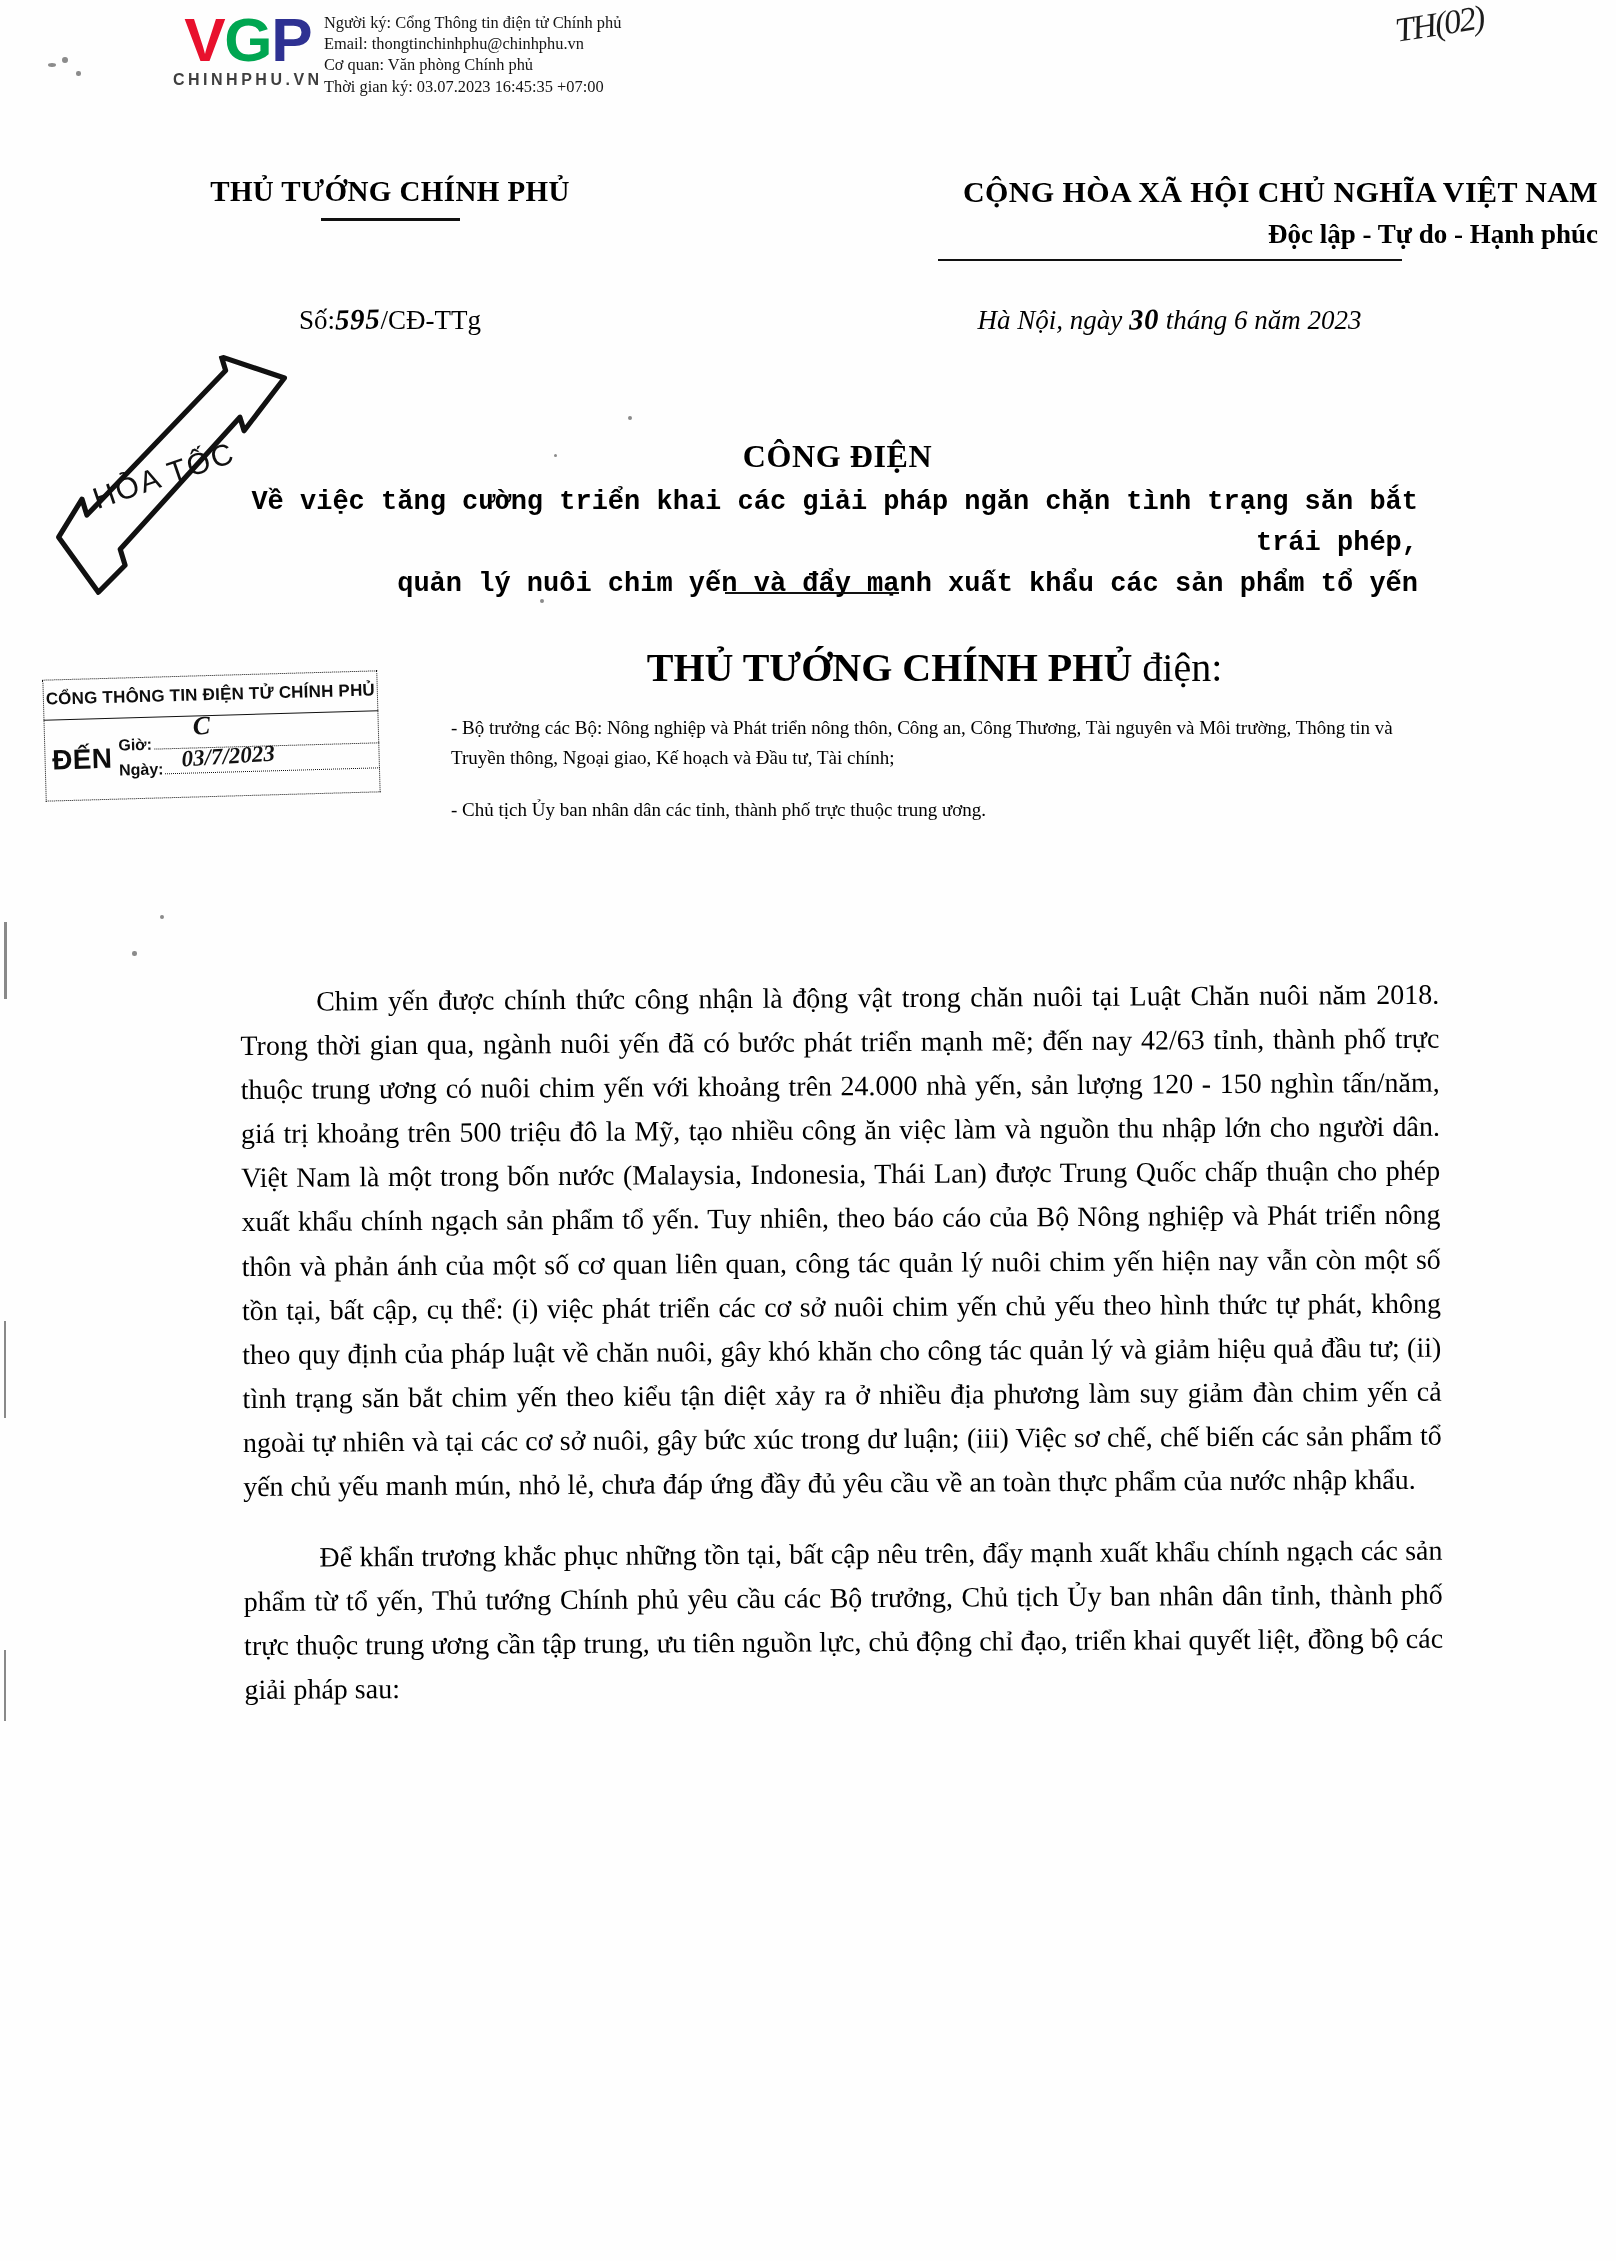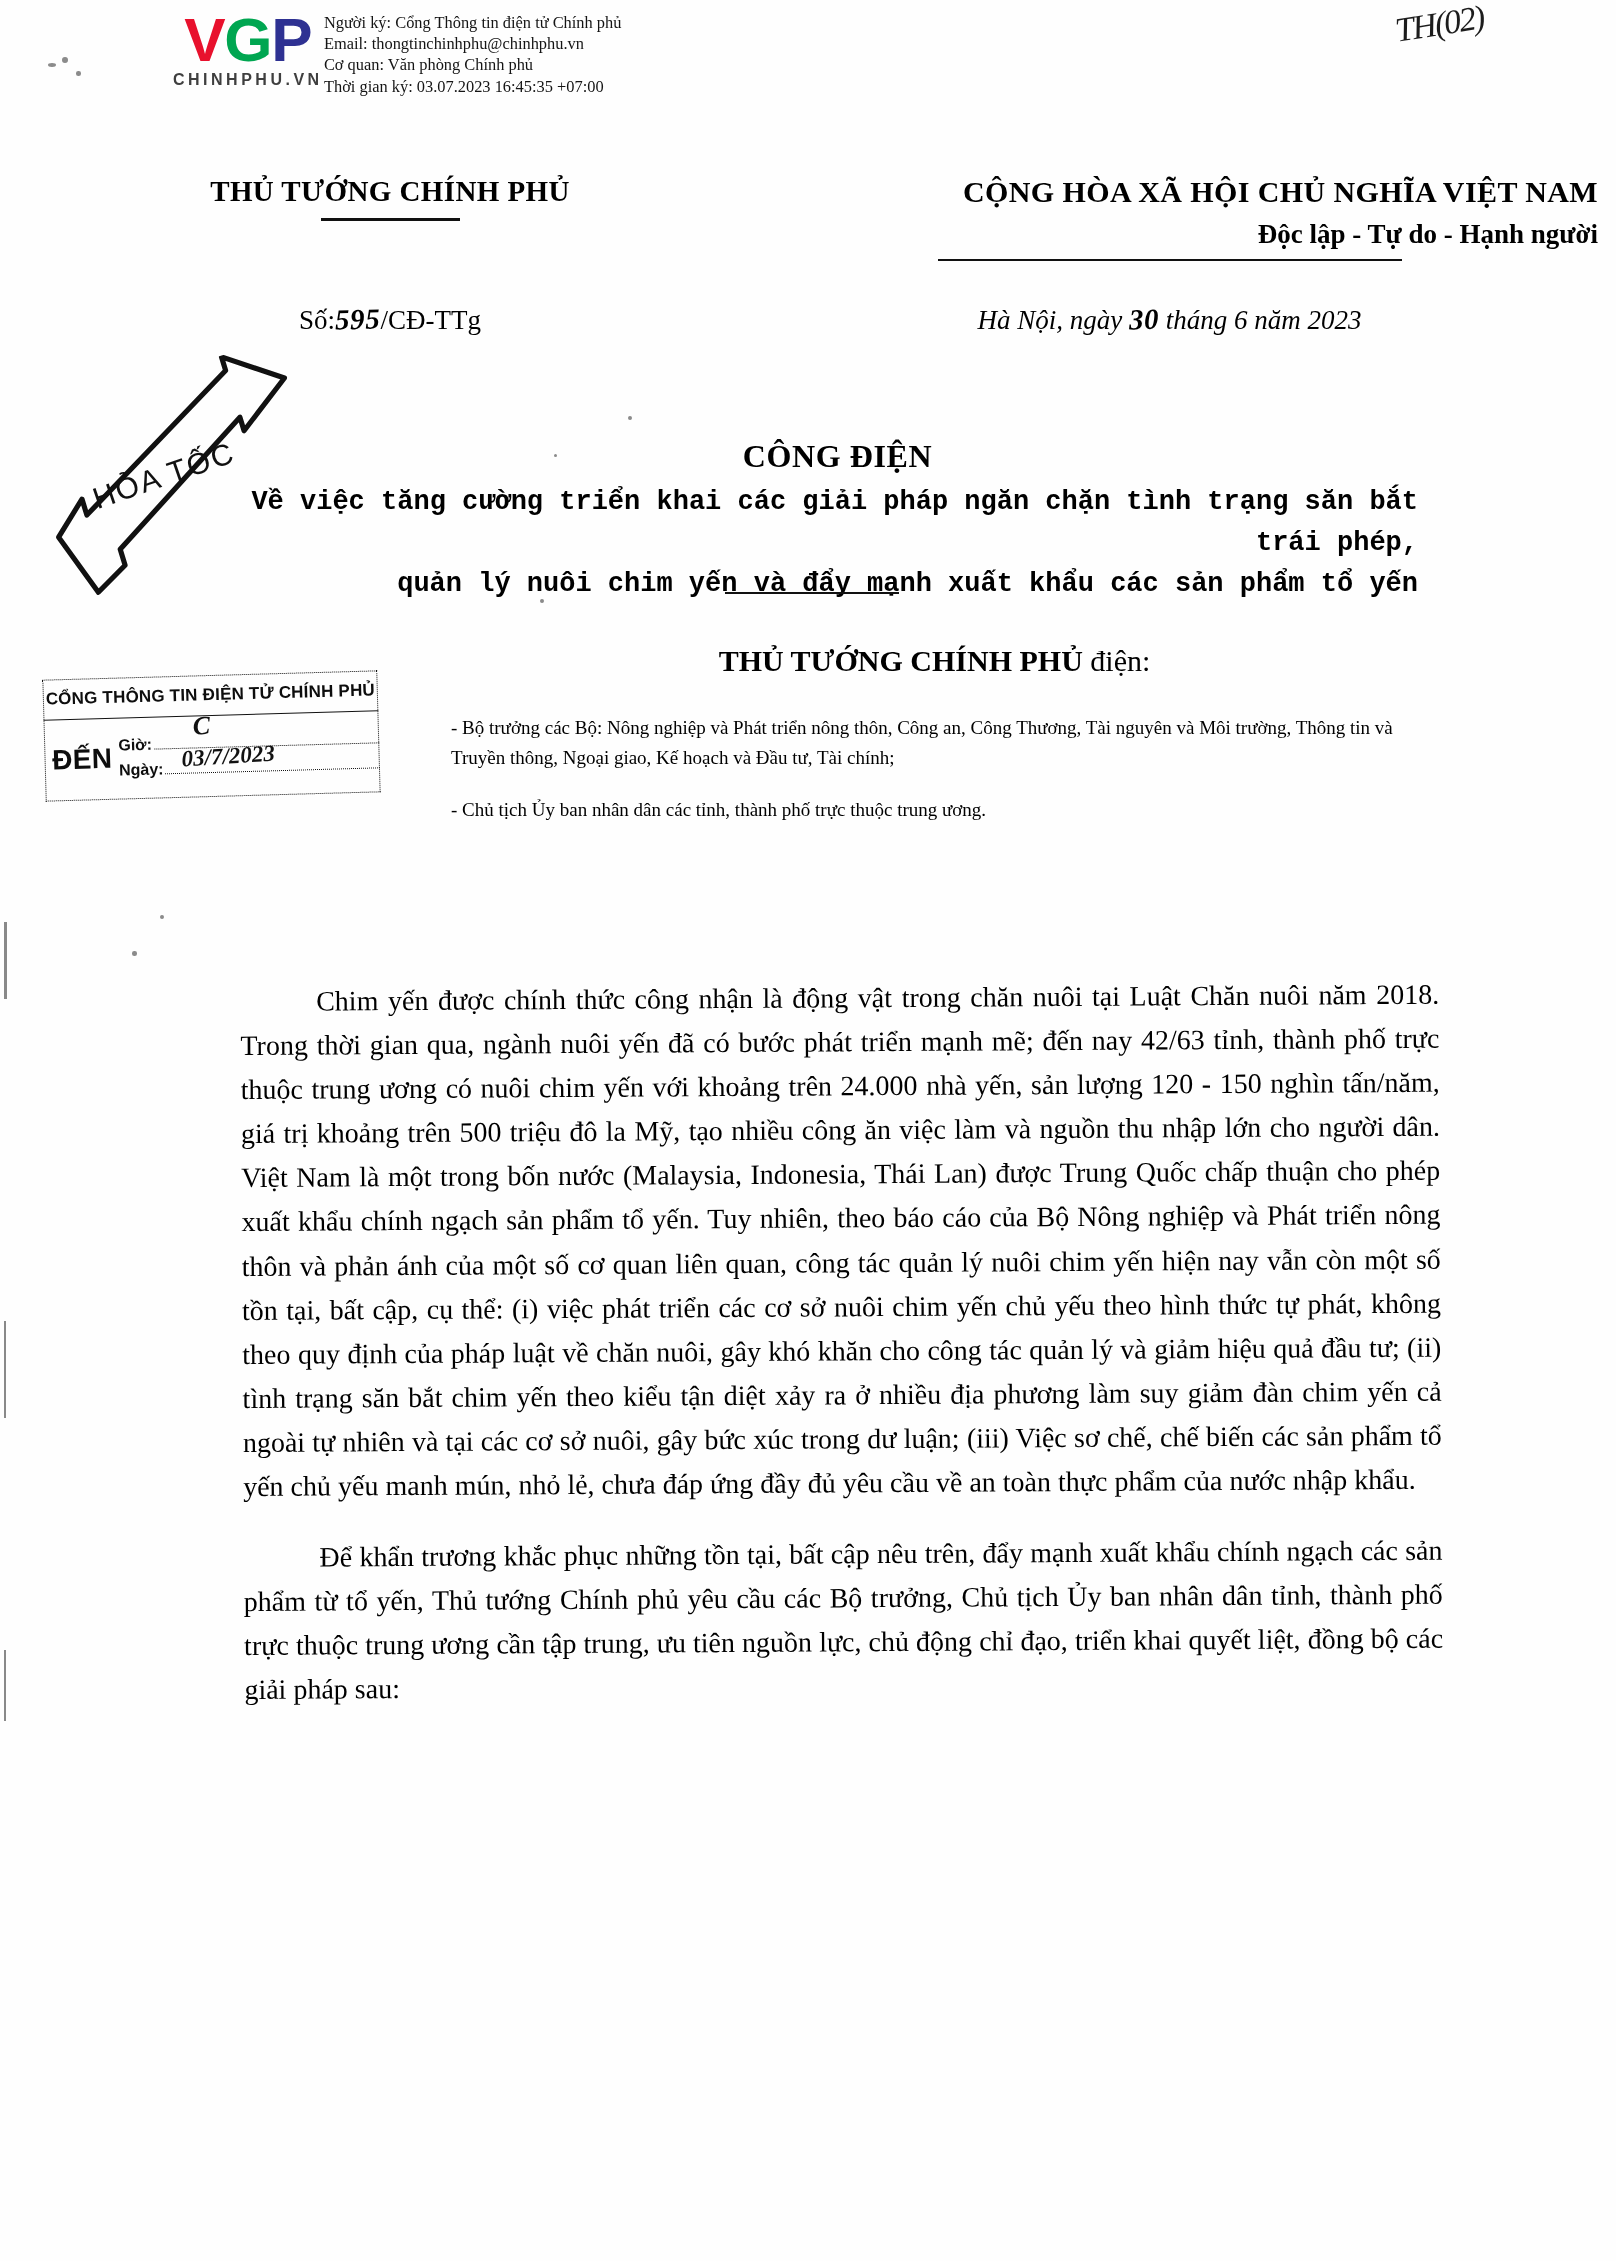--- a/index.html
+++ b/index.html
@@ -287,21 +287,21 @@
   .den-hand.hour { left: 39px; bottom: 1.3px; font-size: 26px; }
 
   
   .dien-head {
     position: absolute;
     top: 644px;
     left: 451px;
     width: 967px;
     text-align: center;
     font-family: "Liberation Serif", serif;
-    font-size: 30px;
+    font-size: 40px;
   }
   .dien-head b { font-weight: bold; }
   .recipients {
     position: absolute;
     top: 713px;
     left: 451px;
     width: 973px;
     font-size: 19px;
     line-height: 1.58;
   }
@@ -361,21 +361,21 @@
 
   <div class="scribble corner-scribble">TH(02)</div>
 
   <div class="hdr">
     <div class="hdr-left">
       <div class="hdr-title">THỦ TƯỚNG CHÍNH PHỦ</div>
       <div class="rule rule-short"></div>
     </div>
     <div class="hdr-right">
       <div class="hdr-title big">CỘNG HÒA XÃ HỘI CHỦ NGHĨA VIỆT NAM</div>
-      <div class="hdr-sub">Độc lập - Tự do - Hạnh người</div>
+      <div class="hdr-sub">Độc lập - Tự do - Hạnh phúc</div>
       <div class="rule rule-long"></div>
     </div>
   </div>
 
   <div class="numrow">
     <div class="numrow-left">
       <span>Số:</span><span class="hand hand-num">595</span><span>/CĐ-TTg</span>
     </div>
     <div class="numrow-right">
       <span>Hà Nội, ngày</span>

